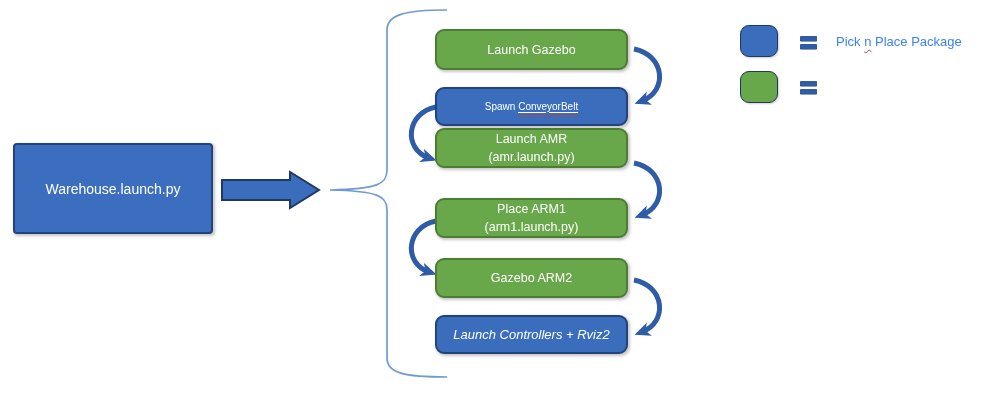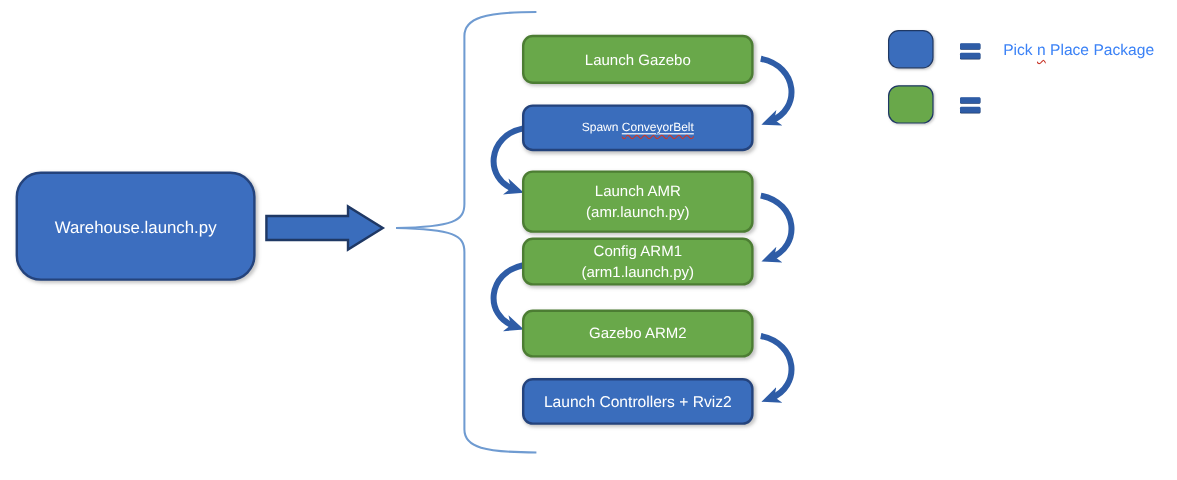--- a/index.html
+++ b/index.html
@@ -8,32 +8,32 @@
     font-family:"Liberation Sans", sans-serif;overflow:hidden;
   }
   .overlay{position:absolute;left:0;top:0;width:981px;height:400px;}
   .node{
     position:absolute;box-sizing:border-box;display:flex;flex-direction:column;
     align-items:center;justify-content:center;text-align:center;color:#ffffff;
     box-shadow:1.5px 1.5px 3px rgba(90,90,90,0.35);
   }
   .node .line{line-height:18px;white-space:nowrap;}
   .root-node{
-    left:13px;top:143px;width:200px;height:91px;border-radius:21px;
+    left:13px;top:143px;width:200px;height:91px;border-radius:4px;
     background:#3c6ebf;border:2.5px solid #24437c;font-size:14px;
   }
   .flow-node{left:435px;width:193px;border-radius:9px;font-size:12.5px;}
   .flow-node.blue{background:#3a6dbc;border:2px solid #24437c;}
   .flow-node.green{background:#69a84a;border:2px solid #4c7d33;}
   .n0{top:29px;height:41px;text-align:right;}
   .n1{top:87px;height:39px;font-size:10px;}
-  .n2{top:142px;height:52px;}
+  .n2{top:128px;height:40px;}
   .n3{top:198px;height:40px;}
   .n4{top:258px;height:40px;}
-  .n5{top:315px;height:39px;font-size:13px;}
+  .n5{top:315px;height:39px;font-size:13px;font-style:italic;}
   .u{text-decoration:underline;text-underline-offset:2px;}
   .sq{text-decoration:underline wavy #c9392c;text-decoration-thickness:1px;text-underline-offset:3px;}
   .legend-swatch{
     position:absolute;left:740px;width:38px;height:32px;border-radius:9px;
     border:1.5px solid #1f3864;box-sizing:border-box;
     box-shadow:1px 1px 2px rgba(90,90,90,0.3);
   }
   .swatch-blue{top:25px;background:#3a6dbc;}
   .swatch-green{top:71px;background:#69a84a;}
   .equals-icon{position:absolute;left:800px;width:17px;}
@@ -82,21 +82,21 @@
   <div class="node flow-node blue n1">
     <span class="line"><span>Spawn </span><span class="u"><span class="sq">ConveyorBelt</span></span></span>
   </div>
 
   <div class="node flow-node green n2">
     <span class="line">Launch AMR</span>
     <span class="line">(amr.launch.py)</span>
   </div>
 
   <div class="node flow-node green n3">
-    <span class="line">Config ARM1</span>
+    <span class="line">Place ARM1</span>
     <span class="line">(arm1.launch.py)</span>
   </div>
 
   <div class="node flow-node green n4">
     <span class="line">Gazebo ARM2</span>
   </div>
 
   <div class="node flow-node blue n5">
     <span class="line">Launch Controllers + Rviz2</span>
   </div>

